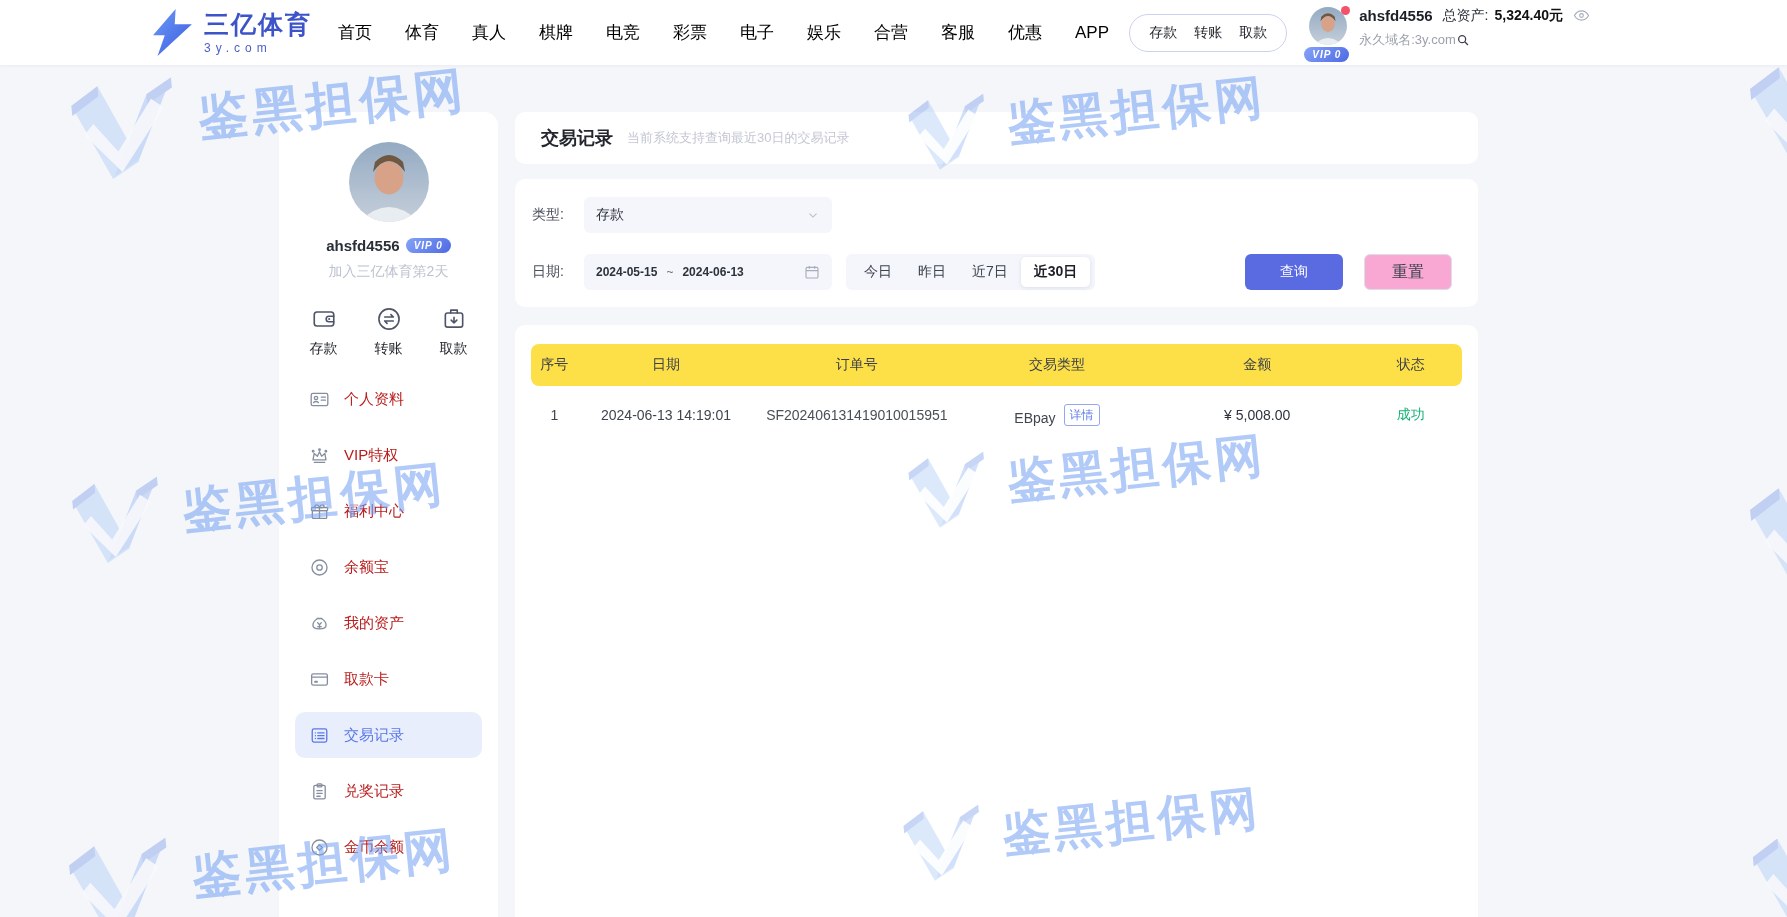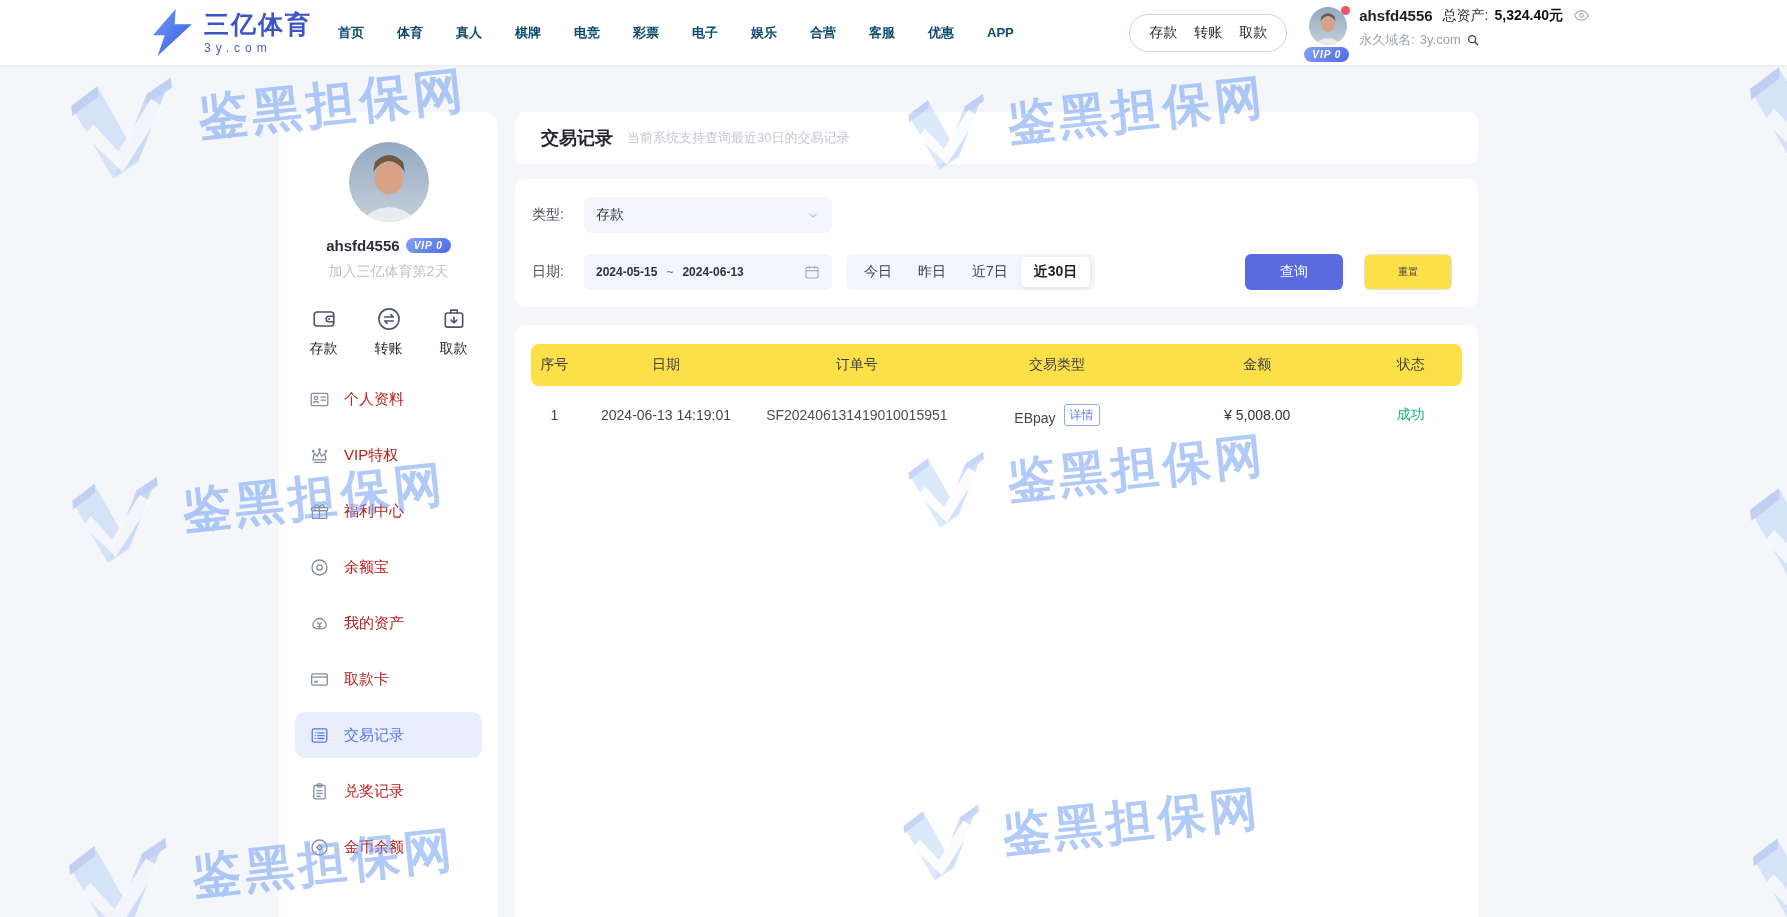--- a/index.html
+++ b/index.html
@@ -7,38 +7,38 @@
   body { position:relative; background:#f4f6fa; font-family:"Liberation Sans","DejaVu Sans",sans-serif; color:#23262d; }
 
   
   .navbar { position:absolute; top:0; left:0; right:0; height:65px; background:#fff; z-index:5; box-shadow:0 1px 3px rgba(30,40,80,.05); }
   .logo { position:absolute; left:150px; top:9px; display:flex; align-items:center; gap:10px; cursor:pointer; }
   .logo-mark svg { width:44px; height:47px; display:block; }
   .logo-text { display:flex; flex-direction:column; line-height:1; }
   .logo-title { font-size:25px; font-weight:700; color:#3d54c8; letter-spacing:2px; }
   .logo-domain { font-size:12px; color:#4a5fc8; letter-spacing:5px; margin-top:5px; }
   .nav { position:absolute; left:338px; top:0; height:65px; display:flex; align-items:center; gap:33px; }
-  .nav-item { font-size:13px; color:#0c4a6e; cursor:pointer; white-space:nowrap;font-weight:bold; }
+  .nav-item { font-size:17px; color:#000000; cursor:pointer; white-space:nowrap; }
   .nav-right { position:absolute; right:197px; top:0; height:65px; display:flex; align-items:center; gap:22px; }
   .wallet-pill { display:flex; gap:17px; border:1px solid #ccd2f0; border-radius:19px; padding:9px 19px; font-size:14px; color:#23262d; background:#fff; }
   .wallet-action { cursor:pointer; white-space:nowrap; }
   .user-block { display:flex; align-items:flex-start; gap:10px; cursor:pointer; }
   .avatar-wrap { position:relative; width:40px; height:52px; }
   .avatar-sm { display:block; width:38px; height:38px; border-radius:50%; overflow:hidden; }
   .avatar-sm svg,.avatar-lg svg { width:100%; height:100%; display:block; }
   .red-dot { position:absolute; top:-1px; right:-1px; width:9px; height:9px; background:#f4516c; border-radius:50%; }
   .vip-badge { display:inline-block; background:linear-gradient(135deg,#85a3f6,#4e69e4); color:#fff; font-size:10px; font-weight:700; font-style:italic; border-radius:9px; padding:2px 8px; white-space:nowrap; letter-spacing:1px; }
   .vip-badge.overlay { position:absolute; left:-5px; bottom:-3px; }
   .user-line1 { display:flex; align-items:center; gap:10px; }
   .username { font-size:15px; font-weight:700; color:#1c1f26; }
   .assets-label { font-size:14px; color:#2a2e37; }
   .assets-value { font-size:14px; font-weight:700; color:#111; margin-left:-4px; }
   .eye { color:#a7adbb; display:flex; }
   .eye svg { width:17px; height:17px; }
-  .user-line2 { margin-top:6px; display:flex; align-items:center; gap:5px; font-size:13px; color:#9ba1ad; }
+  .user-line2 { margin-top:6px; display:flex; align-items:center; font-size:13px; color:#9ba1ad; }
   .search { color:#3c414c; display:flex; cursor:pointer; }
   .search svg { width:14px; height:14px; }
 
   
   .sidebar { position:absolute; left:279px; top:112px; bottom:0; width:219px; background:#fff; border-radius:14px 14px 0 0; z-index:2; }
   .profile { text-align:center; padding-top:30px; }
   .avatar-lg { width:80px; height:80px; border-radius:50%; overflow:hidden; margin:0 auto; cursor:pointer; }
   .profile-name-row { margin-top:15px; display:flex; justify-content:center; align-items:center; gap:6px; }
   .profile-name { font-size:15px; font-weight:700; color:#2a2e37; }
   .join-text { margin-top:9px; color:#bcc2cf; font-size:14px; }
@@ -66,21 +66,21 @@
   .chev svg { width:14px; height:14px; }
   .date-box { font-size:12px; font-weight:600; }
   .date-sep { margin:0 9px; color:#6a6f7a; font-weight:400; }
   .cal { margin-left:auto; color:#a7adbb; display:flex; }
   .cal svg { width:16px; height:16px; }
   .quick-pill { margin-left:14px; height:36px; background:#f4f6fb; border-radius:6px; display:flex; align-items:center; padding:0 5px; font-size:14px; color:#3c414c; }
   .quick-item { padding:6px 13px; border-radius:5px; cursor:pointer; white-space:nowrap; }
   .quick-item.active { background:#fff; font-weight:700; color:#1c1f26; box-shadow:0 1px 4px rgba(40,60,120,.12); }
   .buttons { margin-left:auto; display:flex; gap:21px; }
   .btn-primary { width:98px; height:36px; background:#5a6be2; color:#fff; border:none; border-radius:6px; font-size:14px; cursor:pointer; font-family:inherit; }
-  .btn-plain { width:88px; height:36px; background:#fde047; border:1px solid #dcdfe8; border-radius:6px; font-size:10px; color:#3c414c; cursor:pointer; font-family:inherit; }
+  .btn-plain { width:88px; height:36px; background:#f9a8d4; border:1px solid #dcdfe8; border-radius:6px; font-size:16px; color:#3c414c; cursor:pointer; font-family:inherit; }
 
   .card-table { top:325px; bottom:0; border-radius:10px 10px 0 0; padding:19px 16px; }
   .thead { display:flex; align-items:center; height:42px; background:#fde047; border-radius:8px; font-size:14px; color:#3a3f4a;font-family:Liberation Serif, serif; }
   .th { text-align:center; }
   .th:nth-of-type(1){width:5%;} .th:nth-of-type(2){width:19%;} .th:nth-of-type(3){width:22%;}
   .th:nth-of-type(4){width:21%;} .th:nth-of-type(5){width:22%;} .th:nth-of-type(6){width:11%;}
   .trow { display:flex; align-items:center; height:58px; font-size:14px; color:#40454f; }
   .td { text-align:center; }
   .c1{width:5%;} .c2{width:19%;} .c3{width:22%;} .c4{width:21%;} .c5{width:22%;} .c6{width:11%;}
   .order-no { color:#4a4f58; }

